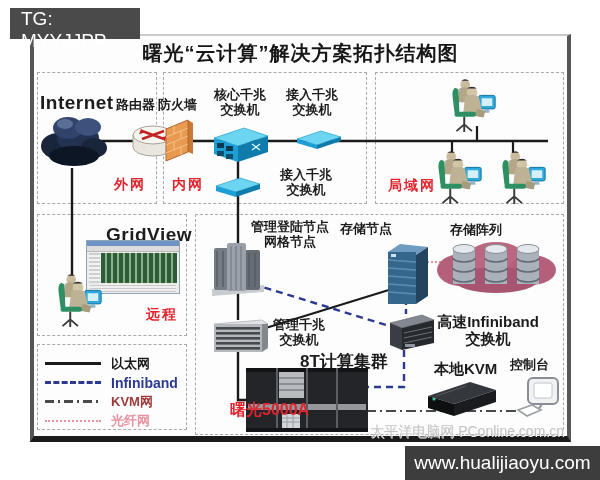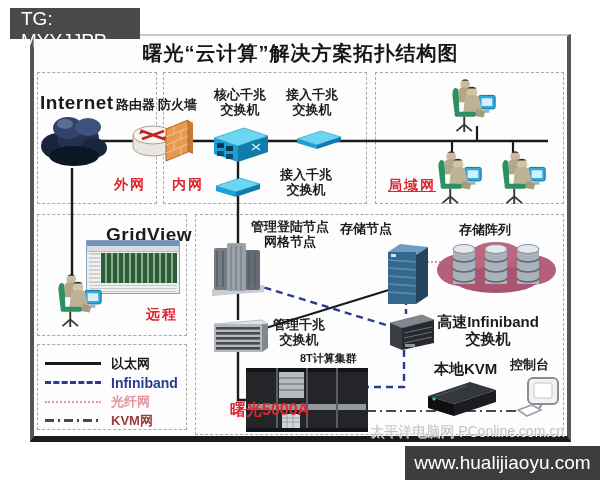--- a/index.html
+++ b/index.html
@@ -201,21 +201,21 @@
       <path d="M20,5 a5,4 0 0 1 8,0 z" fill="#2a2a2a"></path>
     <path d="M18,13 q6,-3 12,0 l2,14 -16,0 z" fill="#b3a788"></path>
     <circle cx="31" cy="17" r="5.5" fill="#d2c5a5"></circle>
       <path d="M26,13 a6,4 0 0 1 10,0 z" fill="#2a2a2a"></path>
     <path d="M24,21 q7,-3 14,0 l3,13 -8,6 -11,-2 z" fill="#beb295"></path>
     <path d="M36,34 l9,2 -2,7 -10,-2 z" fill="#a89c7f"></path>
     <path d="M14,12 q-4,1 -3,10 l2,16 5,0 -1,-24 z" fill="#2e8f63"></path>
     <rect x="13" y="37" width="22" height="5" rx="2" fill="#2e8f63"></rect>
     <path d="M23,42 l0,8 M23,50 l-8,7 M23,50 l8,7 M23,50 l0,8" stroke="#3a3a3a" stroke-width="2" fill="none"></path>
   </svg>
-  <div class="abs red" style="left:388px;top:177px;text-decoration:underline;">局域网</div>
+  <div class="abs red" style="left:388px;top:177px;">局域网</div>
 
   <div class="abs lbl en" style="left:106px;top:224px;">GridView</div>
   <div class="abs gv">
     <div class="gv-bar"></div>
     <div class="gv-tools"></div>
     <div class="gv-side"></div>
     <div class="gv-body"></div>
     <div class="gv-rows"></div>
   </div>
   <svg class="abs icon" style="left:48px;top:270px;" width="58" height="62" viewBox="0 0 60 62">
@@ -250,21 +250,21 @@
 
   <div class="abs lbl" style="left:340px;top:222px;">存储节点</div>
   <svg class="abs icon" style="left:384px;top:238px;" width="48" height="72" viewBox="0 0 48 72">
     <polygon points="4,14 16,6 44,9 32,17" fill="#6f9cc0"></polygon>
     <polygon points="32,17 44,9 44,58 32,66" fill="#23445f"></polygon>
     <rect x="4" y="14" width="28" height="52" fill="#35678c"></rect>
     <path d="M4,22 l28,2 M4,30 l28,2 M4,38 l28,2 M4,46 l28,2 M4,54 l28,2" stroke="#5d8db2" stroke-width="1.4"></path>
     <rect x="7" y="16" width="5" height="3" fill="#cfe2ef"></rect>
   </svg>
 
-  <div class="abs lbl" style="left:450px;top:223px;margin-left:9px;">存储阵列</div>
+  <div class="abs lbl" style="left:450px;top:223px;">存储阵列</div>
   <svg class="abs icon" style="left:436px;top:232px;" width="122" height="64" viewBox="0 0 122 64">
     <ellipse cx="25" cy="38" rx="24" ry="16" fill="#b5607b"></ellipse>
     <ellipse cx="60" cy="28" rx="30" ry="18" fill="#ba687f"></ellipse>
     <ellipse cx="96" cy="38" rx="24" ry="15" fill="#b5607b"></ellipse>
     <ellipse cx="60" cy="48" rx="42" ry="13" fill="#a85571"></ellipse>
     <g>
       <g transform="translate(17,12)">
           <rect x="0" y="4" width="22" height="36" fill="#aab1ba"></rect>
           <path d="M0,14 a11,4 0 0 0 22,0 M0,24 a11,4 0 0 0 22,0 M0,34 a11,4 0 0 0 22,0" stroke="#616974" fill="none" stroke-width="1.6"></path>
           <ellipse cx="11" cy="5" rx="11" ry="4.5" fill="#e5e8ec" stroke="#868d96"></ellipse>
@@ -302,21 +302,21 @@
     <polygon points="4,11 16,16 16,38 4,33" fill="#3a3e44"></polygon>
     <polygon points="16,16 48,8 48,31 16,38" fill="#26292e"></polygon>
     <path d="M18,21 l28,-6 M18,26 l28,-6 M18,31 l28,-6" stroke="#6a6e74" stroke-width="1.2"></path>
     <rect x="19" y="32" width="10" height="3" fill="#8f949a"></rect>
   </svg>
   <div class="abs lbl lbl2" style="left:436px;top:313px;width:104px;font-size:15px;">
     <span>高速Infiniband</span>
     <span>交换机</span>
   </div>
 
-  <div class="abs lbl" style="left:300px;top:352px;font-size:11px;">8T计算集群</div>
+  <div class="abs lbl" style="left:300px;top:352px;font-size:17px;">8T计算集群</div>
   <svg class="abs icon" style="left:246px;top:368px;" width="122" height="64" viewBox="0 0 122 64">
     <rect x="0" y="0" width="122" height="64" fill="#232528"></rect>
     <rect x="0" y="0" width="122" height="4" fill="#121315"></rect>
     <rect x="33" y="4" width="25" height="26" fill="#b7bbc0"></rect>
     <path d="M33,10 l25,0 M33,16 l25,0 M33,22 l25,0" stroke="#7d8186" stroke-width="1.4"></path>
     <rect x="2" y="36" width="118" height="6" fill="#94979c"></rect>
     <rect x="36" y="46" width="18" height="14" fill="#d2d6da"></rect>
     <path d="M36,50 l18,0 M36,54 l18,0 M41,46 l0,14 M47,46 l0,14" stroke="#9aa0a6" stroke-width="1"></path>
     <rect x="30" y="0" width="2" height="64" fill="#5a5d62"></rect>
     <rect x="60" y="0" width="2" height="64" fill="#5a5d62"></rect>
@@ -345,27 +345,27 @@
   <div class="abs legend-rows">
     <div class="leg-row">
       <div class="leg-sample ls-solid"></div>
       <span class="leg-label lc-eth">以太网</span>
     </div>
     <div class="leg-row">
       <div class="leg-sample ls-dashed"></div>
       <span class="leg-label lc-ib">Infiniband</span>
     </div>
     <div class="leg-row">
+      <div class="leg-sample ls-dashdot"></div>
+      <span class="leg-label lc-kvm">KVM网</span>
+    </div>
+    <div class="leg-row">
       <div class="leg-sample ls-dotted"></div>
       <span class="leg-label lc-fiber">光纤网</span>
     </div>
-    <div class="leg-row">
-      <div class="leg-sample ls-dashdot"></div>
-      <span class="leg-label lc-kvm">KVM网</span>
-    </div>
   </div>
 
   <div class="abs watermark">太平洋电脑网 PConline.com.cn</div>
 
   <div class="abs footer">
     <span>www.hualijiaoyu.com</span>
   </div>
 
 </div>
 

